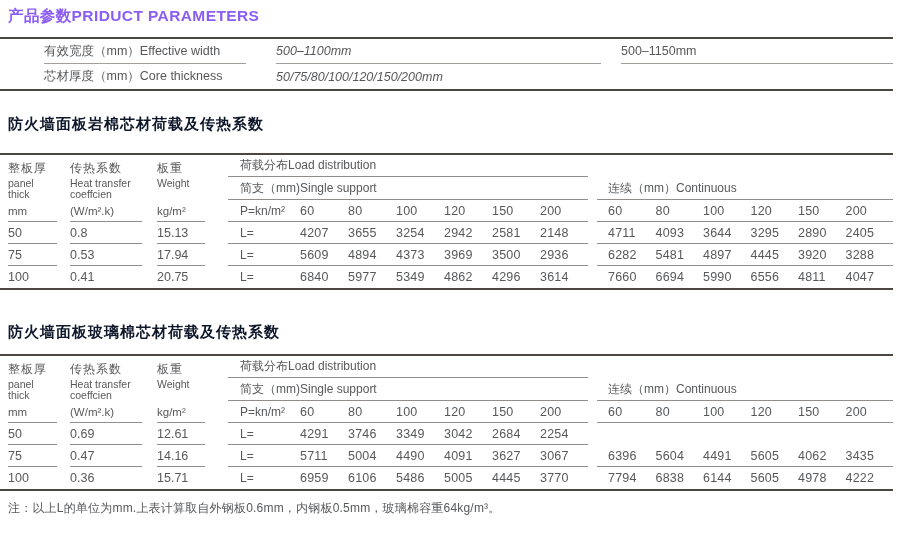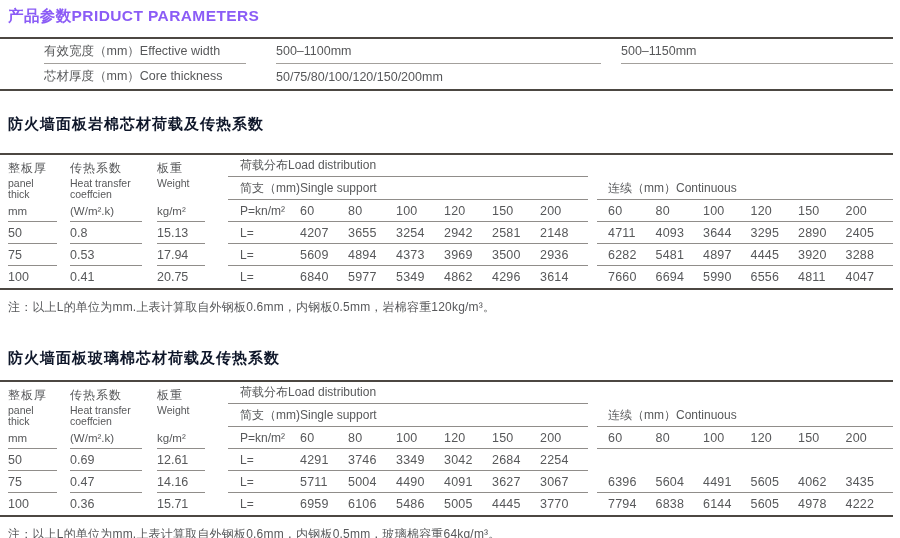--- a/index.html
+++ b/index.html
@@ -14,21 +14,21 @@
     font-size: 15.5px; font-weight: bold; letter-spacing: .4px;
     color: #8b5cf6;
   }
   
   .params-table {
     width: 893px; margin-top: 10px;
     border-top: 2px solid #4c4742; border-bottom: 2px solid #4c4742;
   }
   .prow { display: flex; height: 25px; align-items: center; font-size: 12.5px; padding-left: 36px; }
   .plabel { margin-left: 8px; width: 202px; margin-right: 30px; height: 100%; display: flex; align-items: center; }
-  .pval1 { width: 325px; margin-right: 20px; height: 100%; display: flex; align-items: center; }
+  .pval1 { width: 325px; margin-right: 20px; height: 100%; display: flex; align-items: center; font-style: italic; }
   .pval2 { flex: 1; height: 100%; display: flex; align-items: center; }
   .prow.sep .plabel, .prow.sep .pval1, .prow.sep .pval2 { border-bottom: 1px solid #a3a09c; }
   
   .section-title {
     margin: 24px 0 0 8px;
     font-size: 15px; font-weight: bold; letter-spacing: 1px;
     color: #0f172a;
   }
   .section-title.second { margin-top: 33px; }
   
@@ -231,21 +231,20 @@
             <span>6694</span>
             <span>5990</span>
             <span>6556</span>
             <span>4811</span>
             <span>4047</span>
           </div>
       </div>
     </div>
   </div>
 
-  <div class="note">注：以上L的单位为mm.上表计算取自外钢板0.6mm，内钢板0.5mm，岩棉容重120kg/m³。</div>
 
   <h2 class="section-title second">防火墙面板玻璃棉芯材荷载及传热系数</h2>
 
   <div class="load-table second">
     <div class="lhead">
       <div class="hc hc1">
         <span class="hzh">整板厚</span>
         <span class="hen">panel</span>
         <span class="hen">thick</span>
         <span class="hunit">mm</span>

